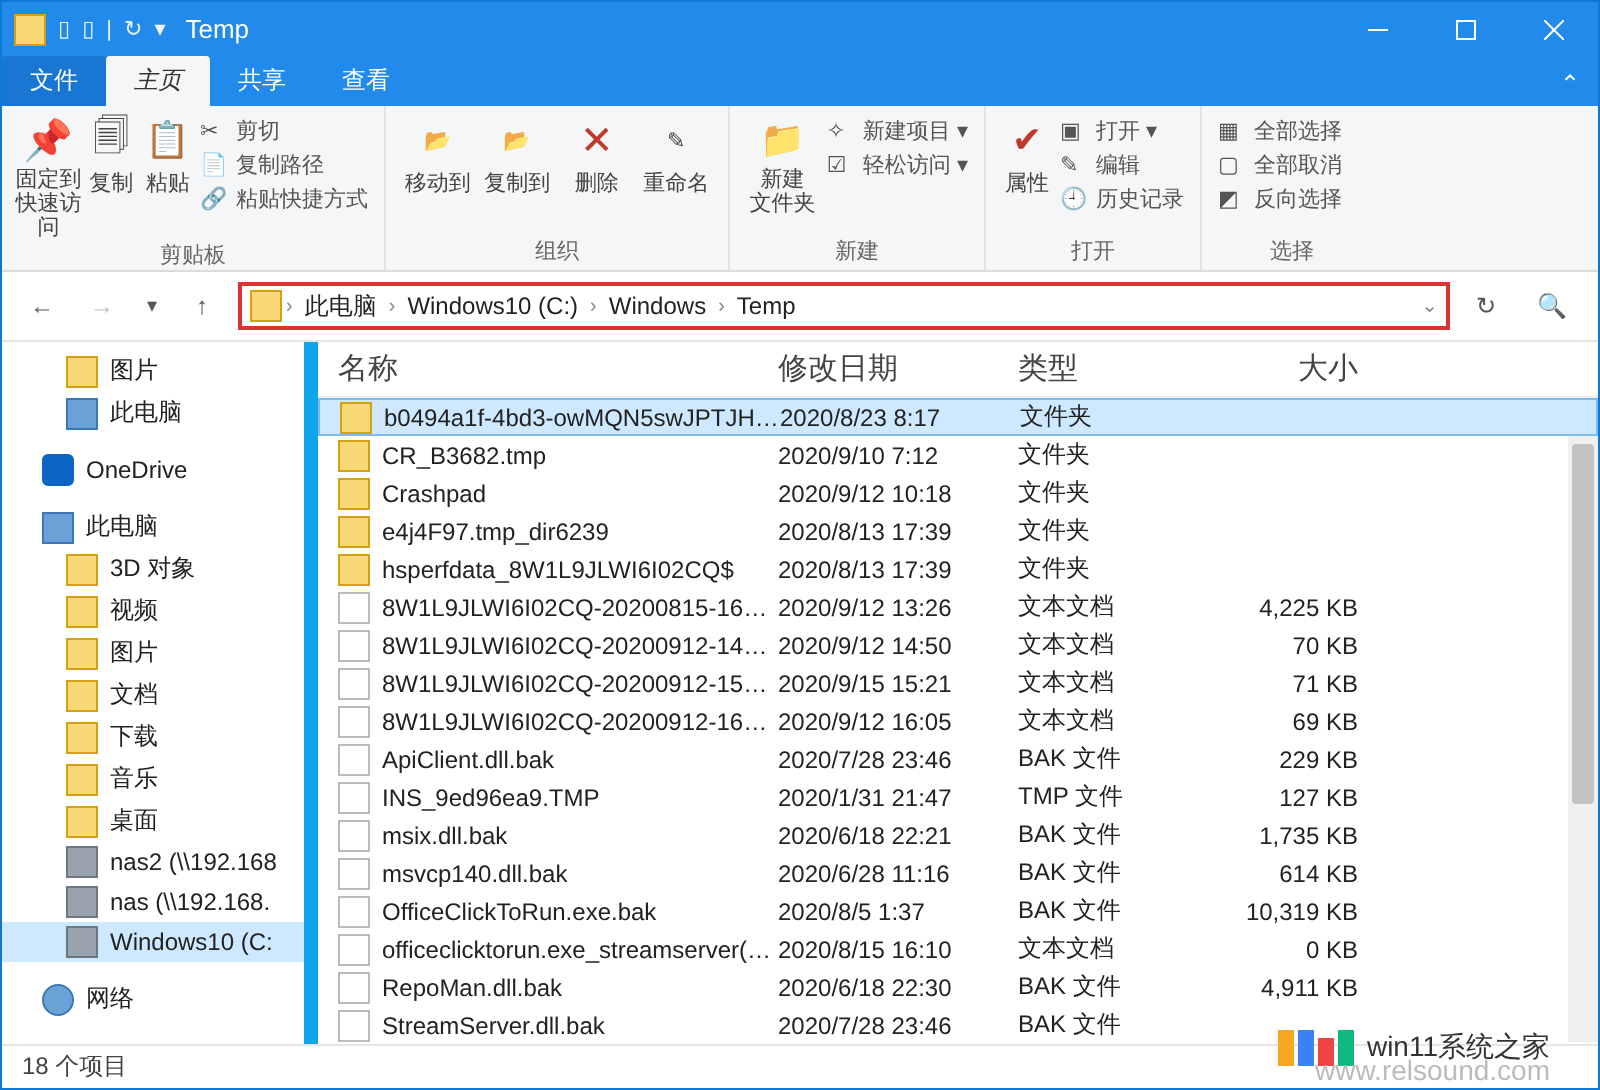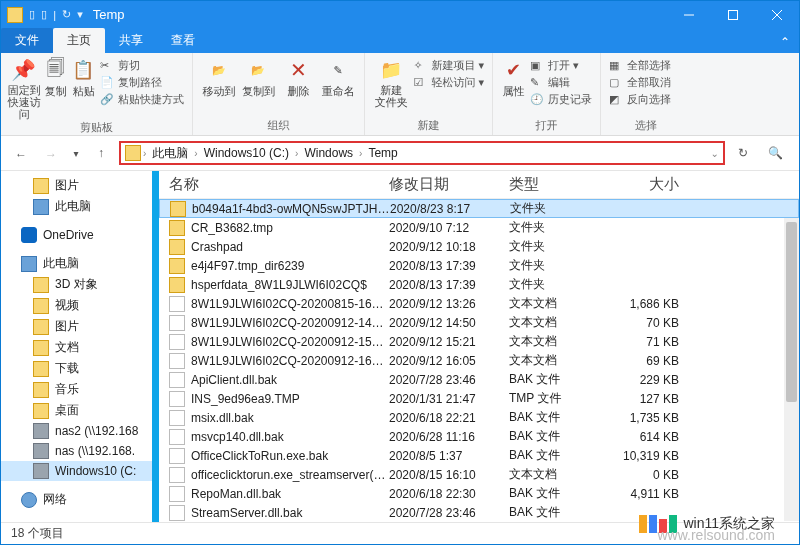--- a/index.html
+++ b/index.html
@@ -12,21 +12,21 @@
   .titlebar .qat span { font-size: 11px; opacity: 0.9; }
   .titlebar .title { margin-left: 10px; font-size: 13px; }
   .titlebar .sp { flex: 1; }
   .titlebar .winbtn { width: 44px; height: 27px; display:flex; align-items:center; justify-content:center; font-size: 13px; }
   .winbtn.close { background: rgba(0,0,0,0); }
   .winbtn svg { width:10px; height:10px; stroke:#fff; stroke-width:1; fill:none; }
 
   .tabs { height: 25px; background: #218aeb; display: flex; align-items: flex-end; }
   .tabs .tab { padding: 4px 14px; font-size: 12px; color: #fff; border-top-left-radius: 2px; border-top-right-radius: 2px; }
   .tabs .tab.file { background: #1976d2; color: #fff; }
-  .tabs .tab.active { background: #f5f6f7; color: #333; }
+  .tabs .tab.active { background: #f5f6f7; color: #333; font-style: italic; }
   .tabs .sp { flex: 1; }
   .tabs .caret { width: 28px; color:#fff; text-align:center; padding-bottom:4px; }
 
   .ribbon { height: 83px; background: #f5f6f7; border-bottom: 1px solid #dcdcdc; display: flex; }
   .group { border-right: 1px solid #e3e3e3; display: flex; flex-direction: column; }
   .group .body { flex: 1; display: flex; align-items: flex-start; padding: 2px 6px 0 6px; }
   .group .label { text-align: center; font-size: 11px; color: #666; padding: 0 0 2px 0; }
   .rb { display: flex; flex-direction: column; align-items: center; justify-content: flex-start; width: 44px; padding-top: 2px; font-size: 11px; color: #444; gap: 1px; }
   .rb .ico { width: 26px; height: 26px; display:flex; align-items:center; justify-content:center; }
   .rb2 { max-width: 46px; line-height: 1.1; text-align:center; }
@@ -365,33 +365,33 @@
               <span class="fn">hsperfdata_8W1L9JLWI6I02CQ$</span>
               <span class="col-date">2020/8/13 17:39</span>
               <span class="col-type">文件夹</span>
               <span class="col-size"></span>
             </div>
             <div class="frow">
               <span class="fi "></span>
               <span class="fn">8W1L9JLWI6I02CQ-20200815-1624.l...</span>
               <span class="col-date">2020/9/12 13:26</span>
               <span class="col-type">文本文档</span>
-              <span class="col-size">1,686 KB</span>
+              <span class="col-size">4,225 KB</span>
             </div>
             <div class="frow">
               <span class="fi "></span>
               <span class="fn">8W1L9JLWI6I02CQ-20200912-1450.l...</span>
               <span class="col-date">2020/9/12 14:50</span>
               <span class="col-type">文本文档</span>
               <span class="col-size">70 KB</span>
             </div>
             <div class="frow">
               <span class="fi "></span>
               <span class="fn">8W1L9JLWI6I02CQ-20200912-1521.l...</span>
-              <span class="col-date">2020/9/12 15:21</span>
+              <span class="col-date">2020/9/15 15:21</span>
               <span class="col-type">文本文档</span>
               <span class="col-size">71 KB</span>
             </div>
             <div class="frow">
               <span class="fi "></span>
               <span class="fn">8W1L9JLWI6I02CQ-20200912-1605.l...</span>
               <span class="col-date">2020/9/12 16:05</span>
               <span class="col-type">文本文档</span>
               <span class="col-size">69 KB</span>
             </div>

